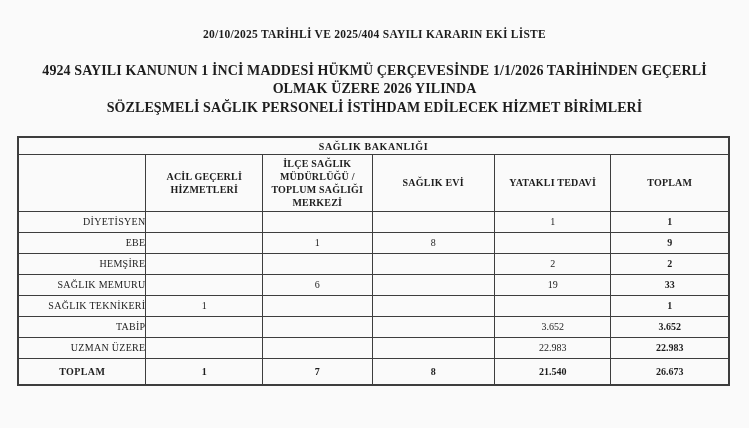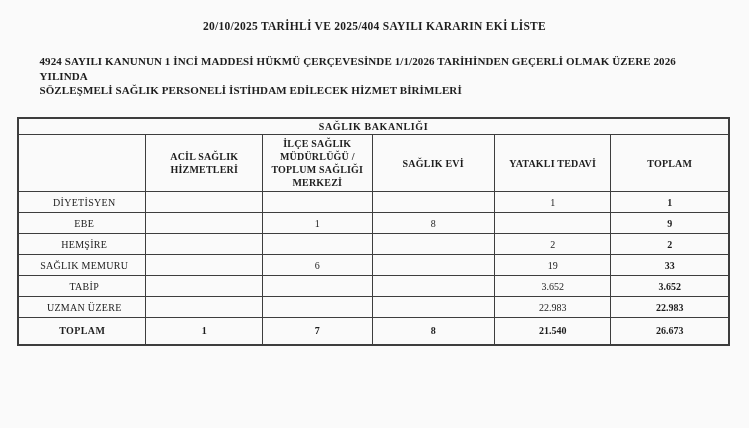--- a/index.html
+++ b/index.html
@@ -14,31 +14,32 @@
     color:var(--ink);
     font-family:"Liberation Serif","DejaVu Serif",serif;
     -webkit-font-smoothing:antialiased;
   }
   .page{
     position:relative;
     width:749px;
     height:428px;
   }
   .doc-title{
-    padding-top:20px;
+    padding-top:28px;
     text-align:center;
     font-weight:bold;
     font-size:11.5px;
     letter-spacing:.25px;
   }
   .doc-subtitle{
     margin:22px auto 0;
     width:670px;
-    font-weight:bold;
-    font-size:11px;
+    text-align:center;
+    font-weight:bold;
+    font-size:14px;
     line-height:1.32;
     letter-spacing:.1px;
   }
   table.personnel{
     margin:19px 0 0 17px;
     width:713px;
     border-collapse:collapse;
     table-layout:fixed;
     border:2px solid var(--border);
   }
@@ -67,21 +68,21 @@
     font-weight:bold;
     font-size:9.5px;
     line-height:1.3;
     padding:2px 6px;
     letter-spacing:.2px;
   }
   .data-row td{
     height:21px;
   }
   .data-row .row-label{
-    text-align:center;
+    text-align:right;
     padding-left:4px;
     letter-spacing:.3px;
   }
   .data-row .cell{
     text-align:center;
   }
   td.total-col{
     font-weight:bold;
   }
   .total-row td{
@@ -113,21 +114,21 @@
       <col class="c3">
         <col class="c4">
         <col class="c5">
     </colgroup>
     <tbody>
       <tr class="group-header">
         <td colspan="6">SAĞLIK BAKANLIĞI</td>
       </tr>
       <tr class="col-header">
         <td></td>
-        <td>ACİL SAĞLIK HİZMETLERİ</td>
+        <td>ACİL GEÇERLİ HİZMETLERİ</td>
         <td>İLÇE SAĞLIK MÜDÜRLÜĞÜ / TOPLUM SAĞLIĞI MERKEZİ</td>
         <td>SAĞLIK EVİ</td>
         <td>YATAKLI TEDAVİ</td>
         <td class="total-col">TOPLAM</td>
       </tr>
 
       <tr class="data-row">
           <td class="row-label">DİYETİSYEN</td>
           <td class="cell"></td>
           <td class="cell"></td>
@@ -151,20 +152,28 @@
           <td class="cell">2</td>
           <td class="cell total-col">2</td>
         </tr>
         <tr class="data-row">
           <td class="row-label">SAĞLIK MEMURU</td>
           <td class="cell"></td>
           <td class="cell">6</td>
           <td class="cell"></td>
           <td class="cell">19</td>
           <td class="cell total-col">33</td>
+        </tr>
+        <tr class="data-row">
+          <td class="row-label">SAĞLIK TEKNİKERİ</td>
+          <td class="cell">1</td>
+          <td class="cell"></td>
+          <td class="cell"></td>
+          <td class="cell"></td>
+          <td class="cell total-col">1</td>
         </tr>
         <tr class="data-row">
           <td class="row-label">TABİP</td>
           <td class="cell"></td>
           <td class="cell"></td>
           <td class="cell"></td>
           <td class="cell">3.652</td>
           <td class="cell total-col">3.652</td>
         </tr>
         <tr class="data-row">

